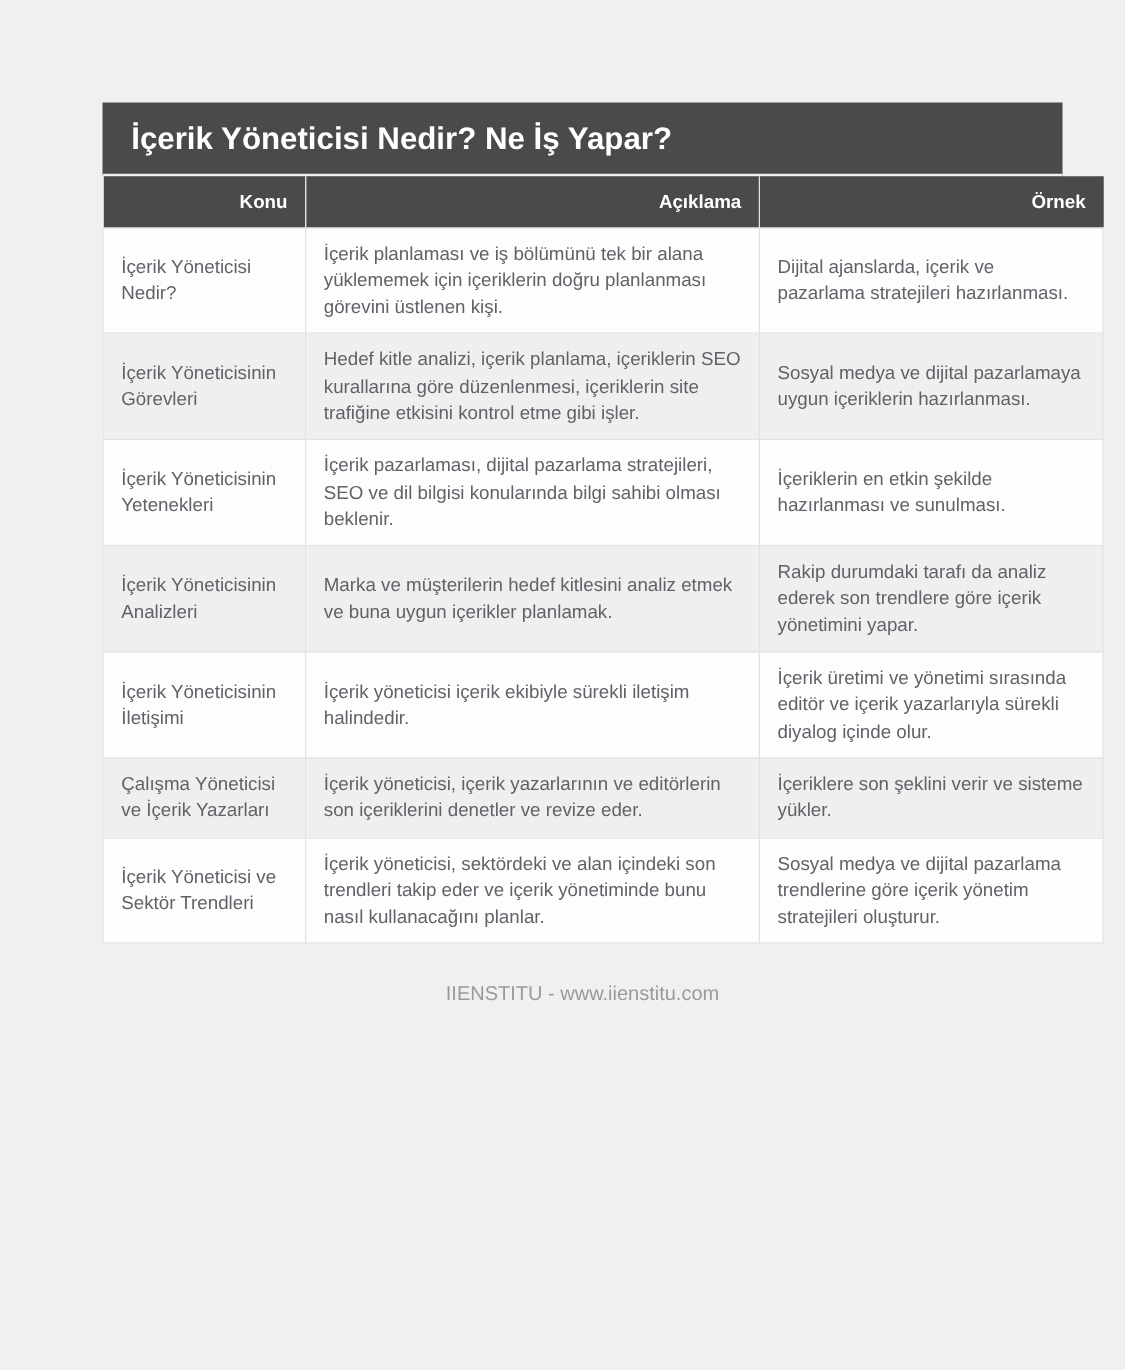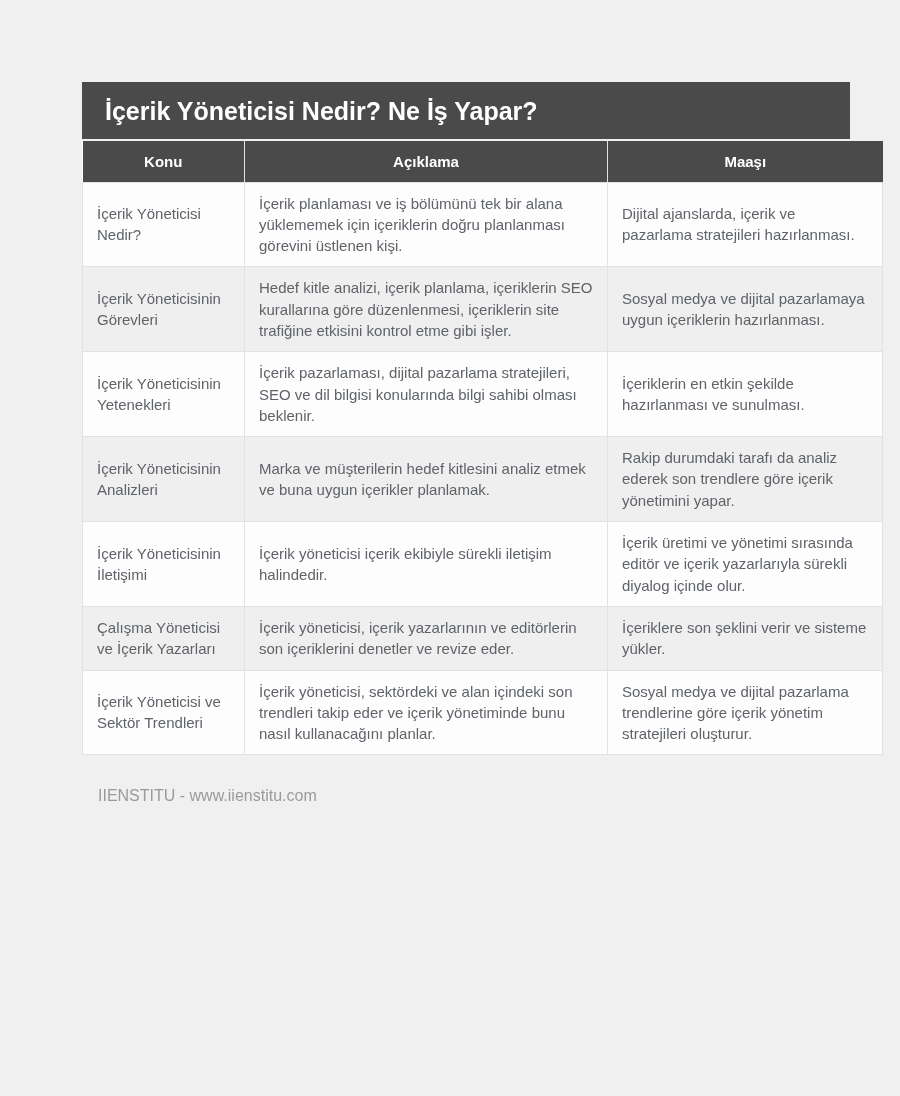--- a/index.html
+++ b/index.html
@@ -43,37 +43,37 @@
     background: var(--row-bg);
   }
   col.c-konu  { width: 162px; }
   col.c-acik  { width: 363px; }
   col.c-ornek { width: 275px; }
   thead th {
     background: var(--header-bg);
     color: var(--header-text);
     font-size: 15px;
     font-weight: bold;
-    text-align: center;
+    text-align: right;
     height: 41px;
     padding: 10px 14px;
     border-left: 1px solid var(--border);
   }
   thead th:first-child { border-left: none; }
   tbody td {
     font-size: 15px;
     line-height: 1.42;
     color: var(--body-text);
     padding: 10px 14px;
     vertical-align: middle;
     border: 1px solid var(--border);
   }
   tbody tr:nth-child(even) td { background: var(--row-alt-bg); }
   .footer {
-    text-align: left;
+    text-align: center;
     margin-top: 16px;
     font-size: 16px;
     color: var(--footer-text);
   }
 </style>
 </head>
 <body>
 
 <div class="card">
 
@@ -82,21 +82,21 @@
   <table>
     <colgroup>
       <col class="c-konu">
       <col class="c-acik">
       <col class="c-ornek">
     </colgroup>
     <thead>
       <tr>
         <th>Konu</th>
         <th>Açıklama</th>
-        <th>Maaşı</th>
+        <th>Örnek</th>
       </tr>
     </thead>
     <tbody id="table-body">
   <tr>
     <td>İçerik Yöneticisi Nedir?</td>
     <td>İçerik planlaması ve iş bölümünü tek bir alana yüklememek için içeriklerin doğru planlanması görevini üstlenen kişi.</td>
     <td>Dijital ajanslarda, içerik ve pazarlama stratejileri hazırlanması.</td>
   </tr>
 
   <tr>

